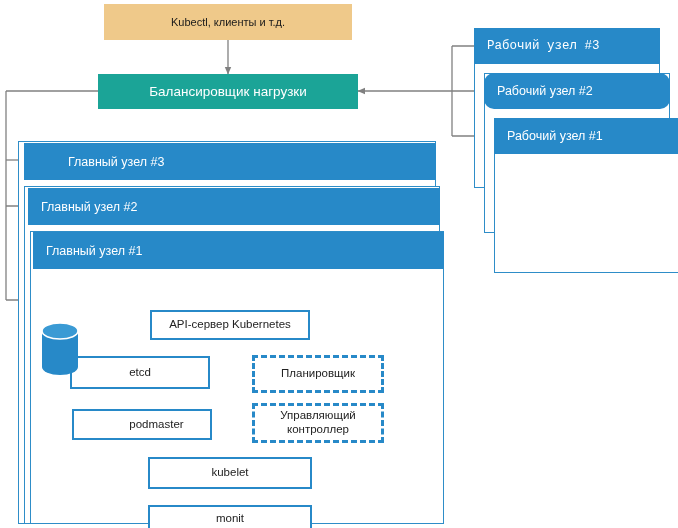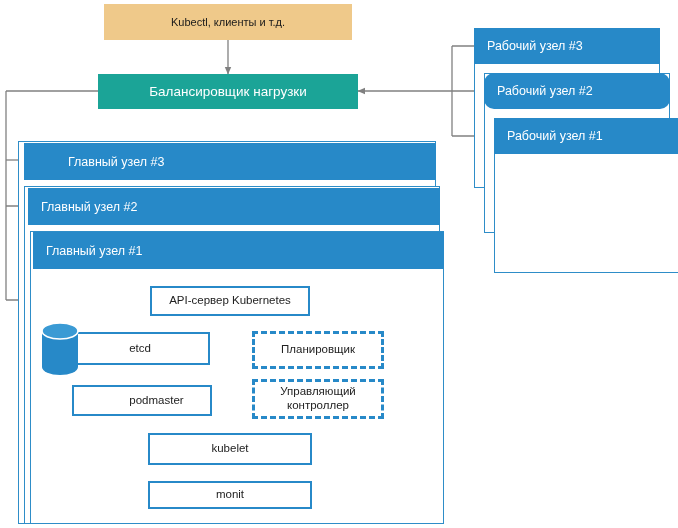--- a/index.html
+++ b/index.html
@@ -19,21 +19,21 @@
   .card{position:absolute;box-sizing:border-box;background:#ffffff;
         border:1px solid #2e8dc8;}
   .card-head{position:absolute;box-sizing:border-box;background:#2789c8;
              color:#ffffff;display:flex;align-items:center;
              padding-left:13px;font-size:12.5px;}
 
   
   .comp{position:absolute;box-sizing:border-box;background:#ffffff;
         border:2px solid #2789c8;display:flex;align-items:center;
         justify-content:center;text-align:center;color:#222222;font-size:11.5px;
-        line-height:1.2;}
+        line-height:1.2;margin-top:24px;}
   .comp.dashed{border:3px dashed #2789c8;background:transparent;}
 
   
   .db{position:absolute;}
 </style>
 </head>
 <body>
 
 <div class="canvas">
 
@@ -84,21 +84,21 @@
       <path d="M244,398 L254,398" marker-end="url(#ah)"></path>
     </g>
   </svg>
 
   <div class="box clients" style="left:104px;top:4px;width:248px;height:36px;">Kubectl, клиенты и т.д.</div>
 
   <div class="box lb" style="left:98px;top:74px;width:260px;height:35px;">Балансировщик нагрузки</div>
 
   <div class="card" style="left:474px;top:28px;width:186px;height:160px;">
   </div>
-  <div class="card-head" style="left:474px;top:28px;width:186px;height:36px;">
+  <div class="card-head" style="left:474px;top:28px;width:186px;height:36px;font-family:Liberation Mono, monospace;">
     <span>Рабочий узел #3</span>
   </div>
 
   <div class="card" style="left:484px;top:73px;width:186px;height:160px;">
   </div>
   <div class="card-head" style="left:484px;top:73px;width:186px;height:36px;border-radius:10px;">
     <span>Рабочий узел #2</span>
   </div>
 
   <div class="card" style="left:494px;top:118px;width:186px;height:155px;">

